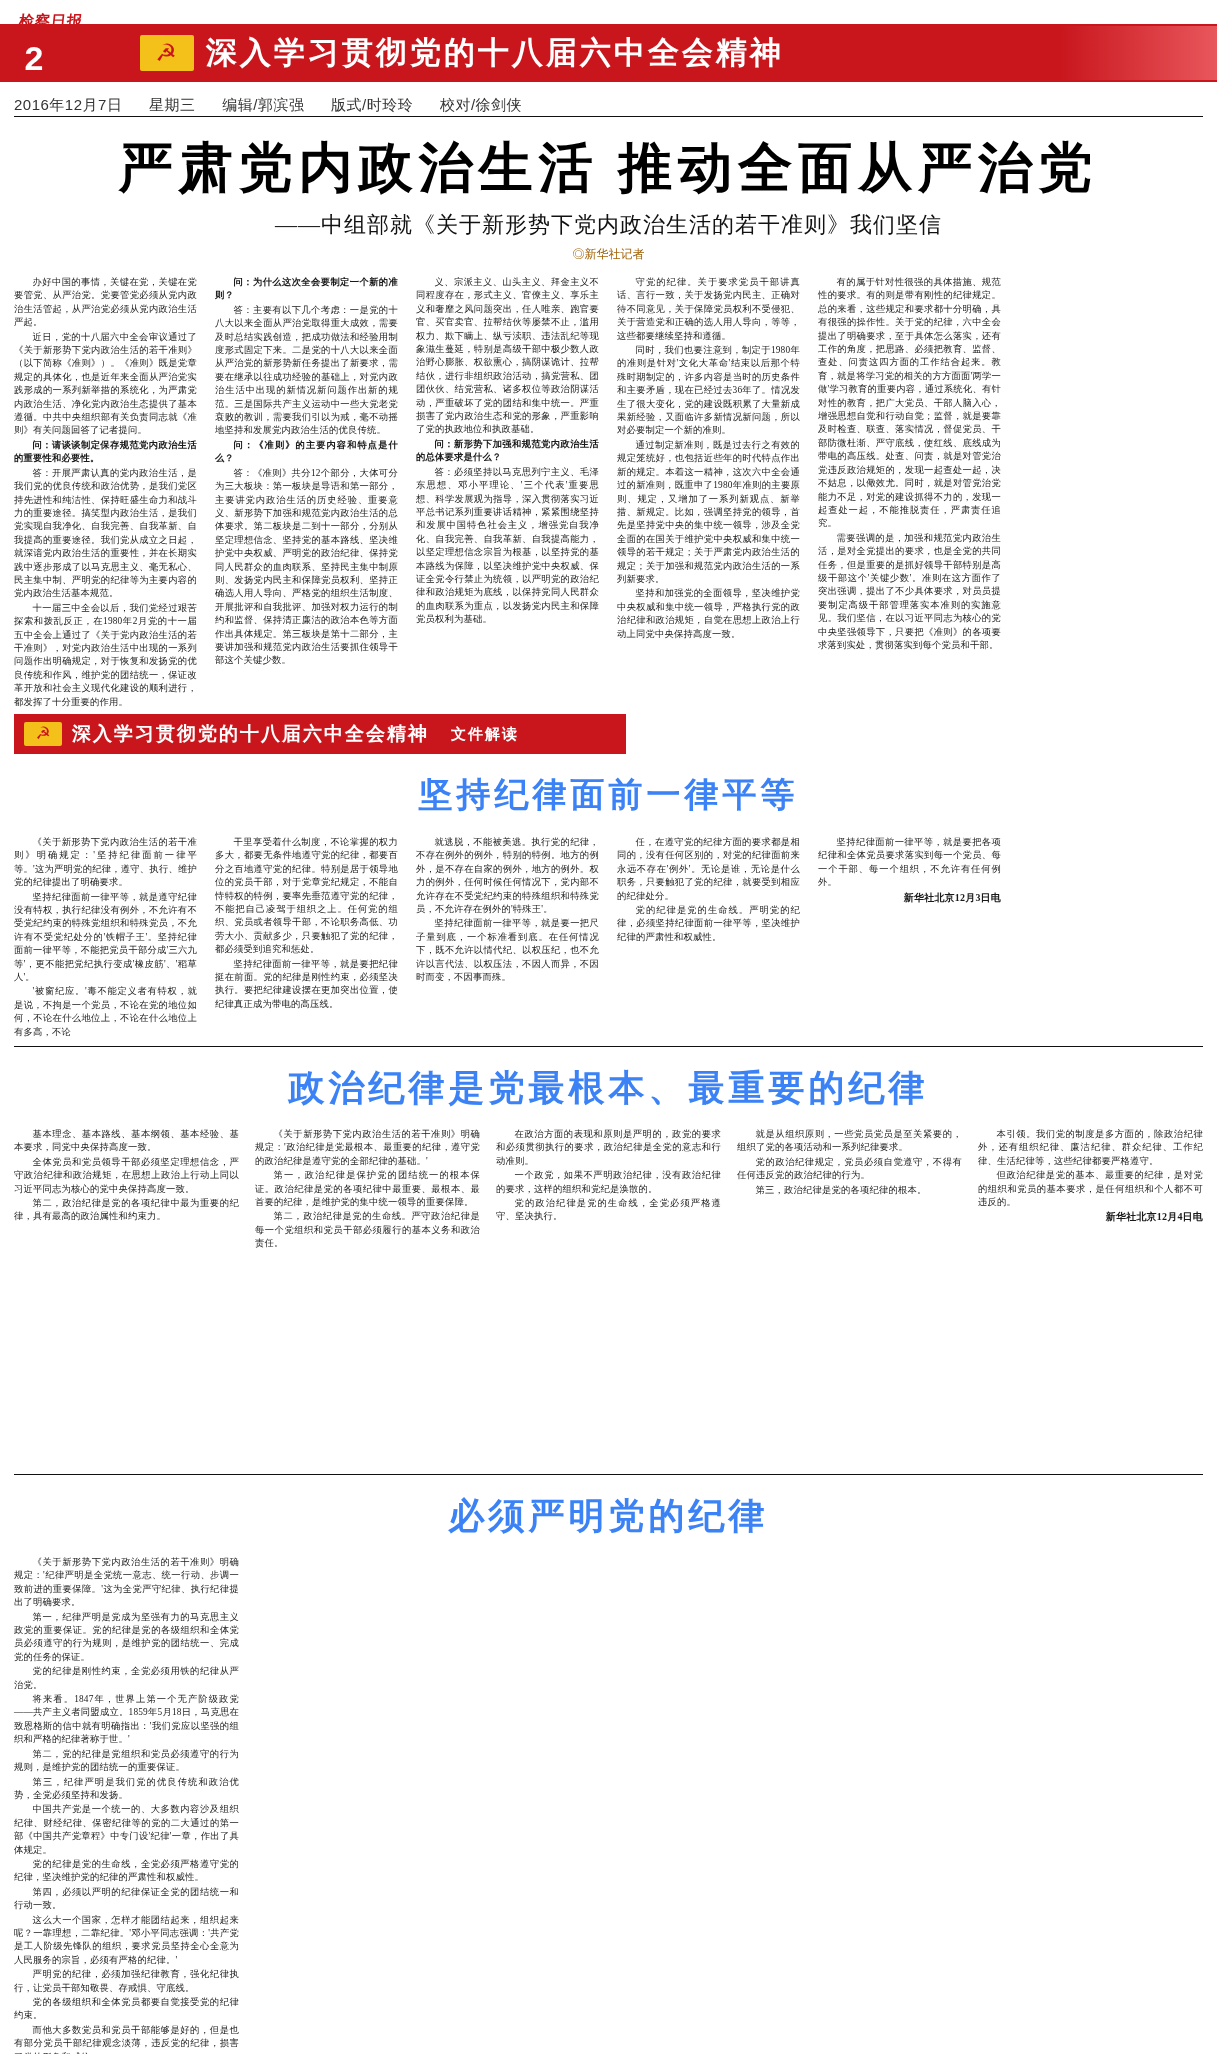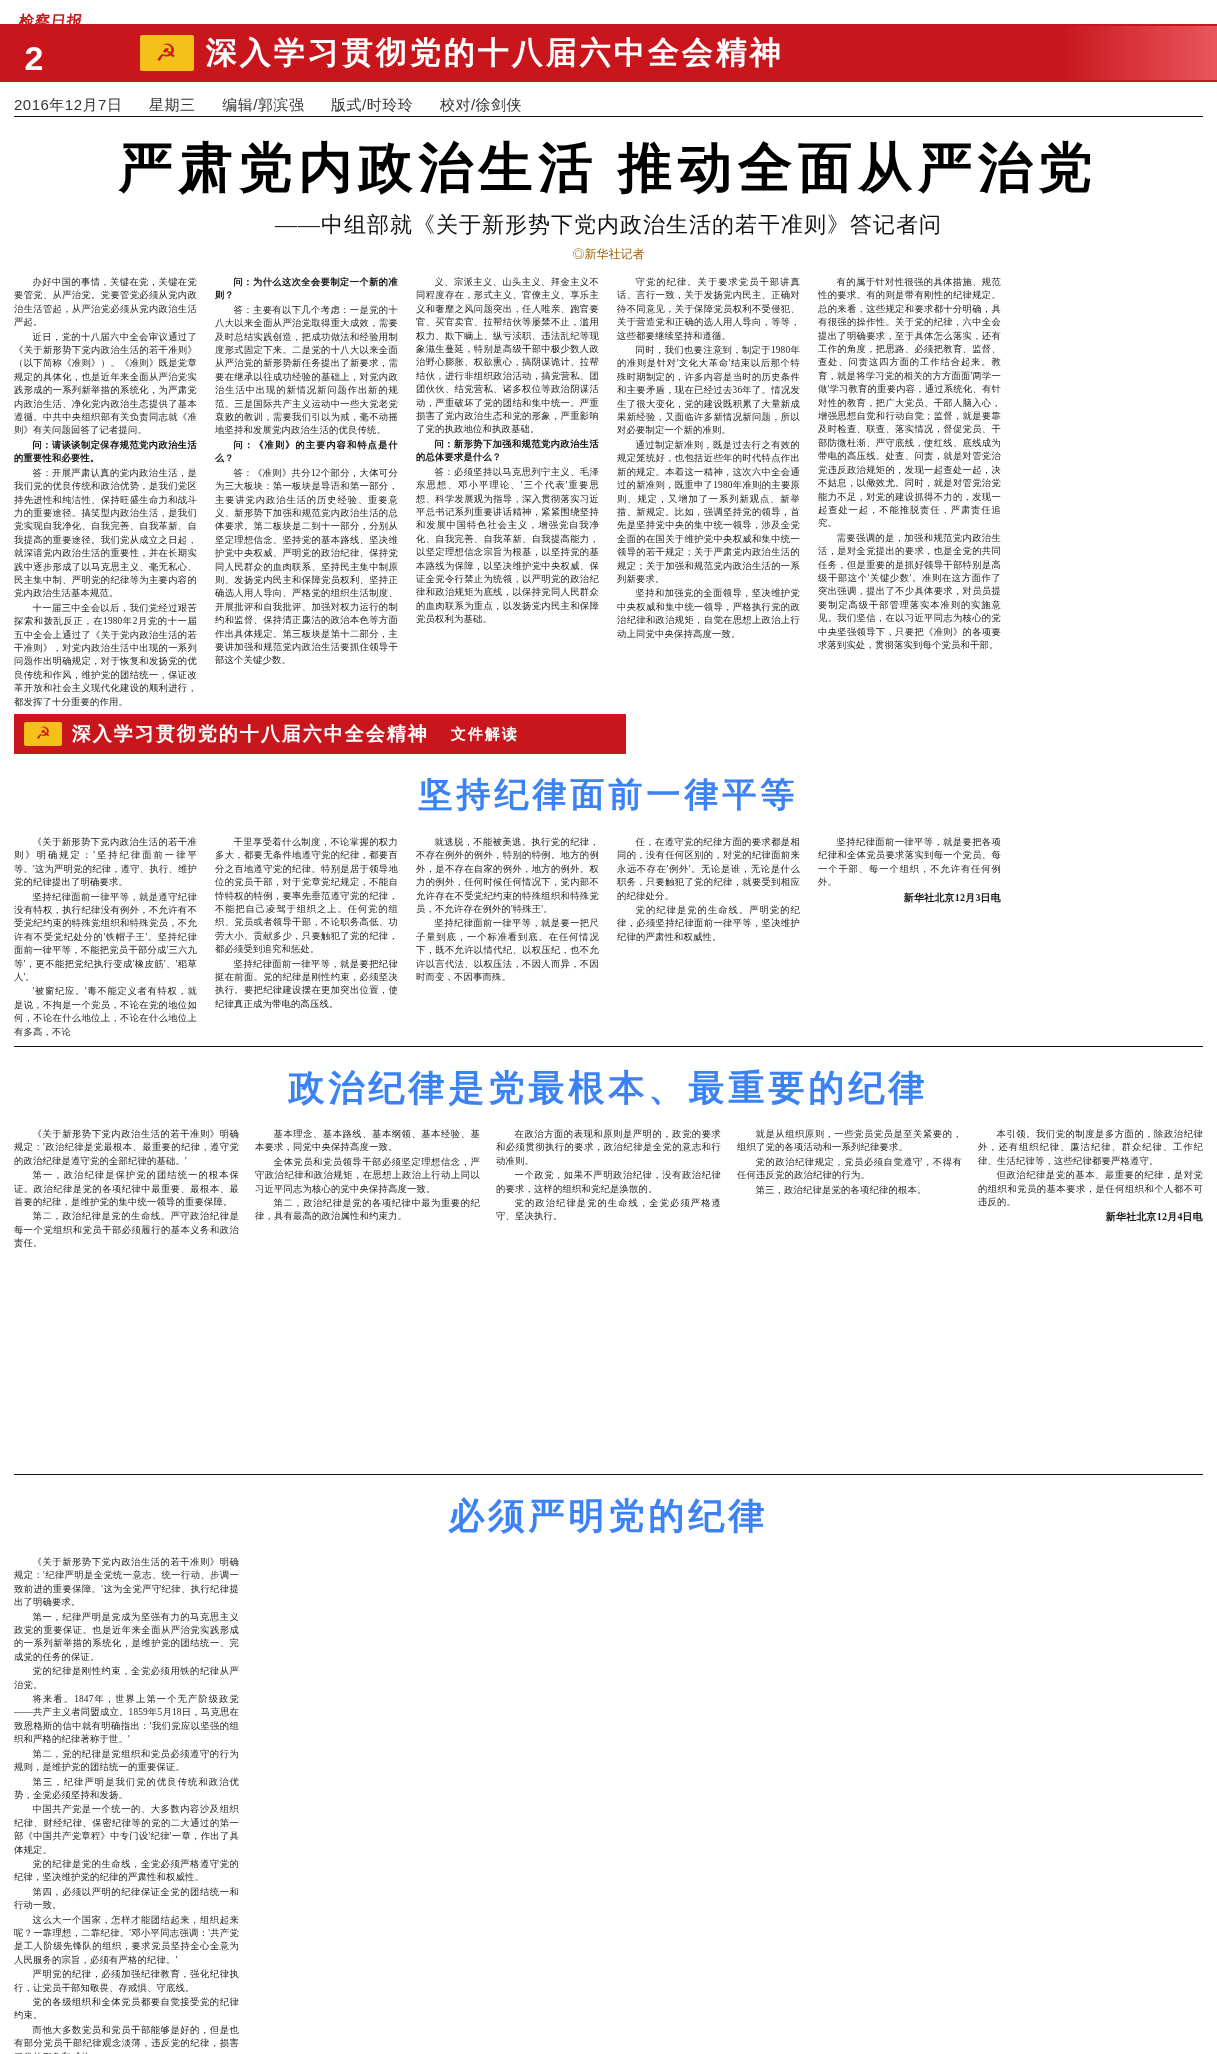--- a/index.html
+++ b/index.html
@@ -99,21 +99,21 @@
   <div class="dateline">
     <span>2016年12月7日</span>
     <span>星期三</span>
     <span>编辑/郭滨强</span>
     <span>版式/时玲玲</span>
     <span>校对/徐剑侠</span>
   </div>
   <div class="rule-top"></div>
 
   <div class="headline">严肃党内政治生活 推动全面从严治党</div>
-  <div class="subhead">——中组部就《关于新形势下党内政治生活的若干准则》答记者问</div>
+  <div class="subhead">——中组部就《关于新形势下党内政治生活的若干准则》我们坚信</div>
   <div class="byline">◎新华社记者</div>
 
   <div class="cols" id="art1">
     <div class="col">
       <p>办好中国的事情，关键在党，关键在党要管党、从严治党。党要管党必须从党内政治生活管起，从严治党必须从党内政治生活严起。</p>
       <p>近日，党的十八届六中全会审议通过了《关于新形势下党内政治生活的若干准则》（以下简称《准则》）。《准则》既是党章规定的具体化，也是近年来全面从严治党实践形成的一系列新举措的系统化，为严肃党内政治生活、净化党内政治生态提供了基本遵循。中共中央组织部有关负责同志就《准则》有关问题回答了记者提问。</p>
       <p class="q">问：请谈谈制定保存规范党内政治生活的重要性和必要性。</p>
       <p>答：开展严肃认真的党内政治生活，是我们党的优良传统和政治优势，是我们党区持先进性和纯洁性、保持旺盛生命力和战斗力的重要途径。搞笑型内政治生活，是我们党实现自我净化、自我完善、自我革新、自我提高的重要途径。我们党从成立之日起，就深谙党内政治生活的重要性，并在长期实践中逐步形成了以马克思主义、毫无私心、民主集中制、严明党的纪律等为主要内容的党内政治生活基本规范。</p>
       <p>十一届三中全会以后，我们党经过艰苦探索和拨乱反正，在1980年2月党的十一届五中全会上通过了《关于党内政治生活的若干准则》，对党内政治生活中出现的一系列问题作出明确规定，对于恢复和发扬党的优良传统和作风，维护党的团结统一，保证改革开放和社会主义现代化建设的顺利进行，都发挥了十分重要的作用。</p>
       <p></p>
@@ -174,30 +174,30 @@
       <p>坚持纪律面前一律平等，就是要把各项纪律和全体党员要求落实到每一个党员、每一个干部、每一个组织，不允许有任何例外。</p>
       <p class="endline">新华社北京12月3日电</p>
     </div>
   </div>
 
   <div class="hr" style="top:1046px"></div>
   <div class="sec-title" id="t3">政治纪律是党最根本、最重要的纪律</div>
 
   <div class="cols" id="art3">
     <div class="col">
+      <p>基本理念、基本路线、基本纲领、基本经验、基本要求，同党中央保持高度一致。</p>
+      <p>全体党员和党员领导干部必须坚定理想信念，严守政治纪律和政治规矩，在思想上政治上行动上同以习近平同志为核心的党中央保持高度一致。</p>
+      <p>第二，政治纪律是党的各项纪律中最为重要的纪律，具有最高的政治属性和约束力。</p>
+    </div>
+    <div class="col">
       <p>《关于新形势下党内政治生活的若干准则》明确规定：'政治纪律是党最根本、最重要的纪律，遵守党的政治纪律是遵守党的全部纪律的基础。'</p>
       <p>第一，政治纪律是保护党的团结统一的根本保证。政治纪律是党的各项纪律中最重要、最根本、最首要的纪律，是维护党的集中统一领导的重要保障。</p>
       <p>第二，政治纪律是党的生命线。严守政治纪律是每一个党组织和党员干部必须履行的基本义务和政治责任。</p>
     </div>
     <div class="col">
-      <p>基本理念、基本路线、基本纲领、基本经验、基本要求，同党中央保持高度一致。</p>
-      <p>全体党员和党员领导干部必须坚定理想信念，严守政治纪律和政治规矩，在思想上政治上行动上同以习近平同志为核心的党中央保持高度一致。</p>
-      <p>第二，政治纪律是党的各项纪律中最为重要的纪律，具有最高的政治属性和约束力。</p>
-    </div>
-    <div class="col">
       <p>在政治方面的表现和原则是严明的，政党的要求和必须贯彻执行的要求，政治纪律是全党的意志和行动准则。</p>
       <p>一个政党，如果不严明政治纪律，没有政治纪律的要求，这样的组织和党纪是涣散的。</p>
       <p>党的政治纪律是党的生命线，全党必须严格遵守、坚决执行。</p>
     </div>
     <div class="col">
       <p>就是从组织原则，一些党员党员是至关紧要的，组织了党的各项活动和一系列纪律要求。</p>
       <p>党的政治纪律规定，党员必须自觉遵守，不得有任何违反党的政治纪律的行为。</p>
       <p>第三，政治纪律是党的各项纪律的根本。</p>
     </div>
     <div class="col">
@@ -206,21 +206,21 @@
       <p class="endline">新华社北京12月4日电</p>
     </div>
   </div>
 
   <div class="hr" style="top:1474px"></div>
   <div class="sec-title" id="t4">必须严明党的纪律</div>
 
   <div class="cols" id="art4">
     <div class="col">
       <p>《关于新形势下党内政治生活的若干准则》明确规定：'纪律严明是全党统一意志、统一行动、步调一致前进的重要保障。'这为全党严守纪律、执行纪律提出了明确要求。</p>
-      <p>第一，纪律严明是党成为坚强有力的马克思主义政党的重要保证。也是近年来全面从严治党实践形成的一系列新举措的系统化，是维护党的团结统一、完成党的任务的保证。</p>
+      <p>第一，纪律严明是党成为坚强有力的马克思主义政党的重要保证。党的纪律是党的各级组织和全体党员必须遵守的行为规则，是维护党的团结统一、完成党的任务的保证。</p>
       <p>党的纪律是刚性约束，全党必须用铁的纪律从严治党。</p>
     </div>
     <div class="col">
       <p>将来看。1847年，世界上第一个无产阶级政党——共产主义者同盟成立。1859年5月18日，马克思在致恩格斯的信中就有明确指出：'我们党应以坚强的组织和严格的纪律著称于世。'</p>
       <p>第二，党的纪律是党组织和党员必须遵守的行为规则，是维护党的团结统一的重要保证。</p>
       <p>第三，纪律严明是我们党的优良传统和政治优势，全党必须坚持和发扬。</p>
     </div>
     <div class="col">
       <p>中国共产党是一个统一的、大多数内容沙及组织纪律、财经纪律、保密纪律等的党的二大通过的第一部《中国共产党章程》中专门设'纪律'一章，作出了具体规定。</p>
       <p>党的纪律是党的生命线，全党必须严格遵守党的纪律，坚决维护党的纪律的严肃性和权威性。</p>

